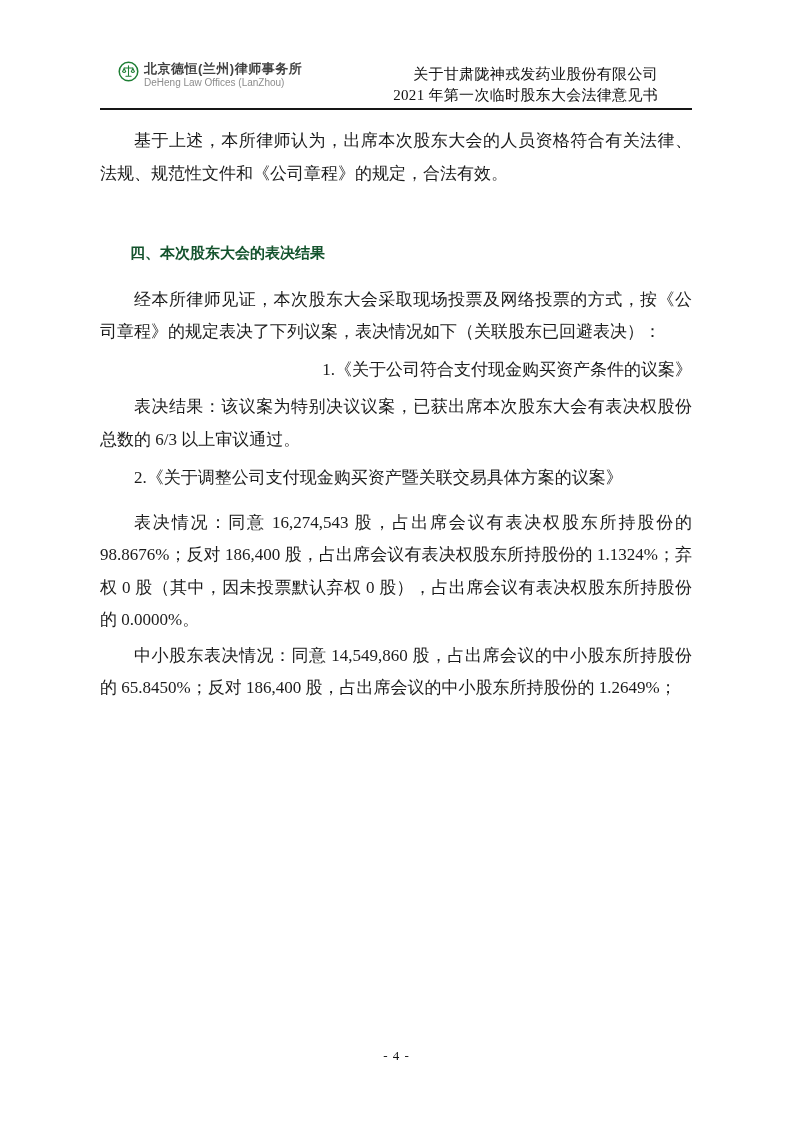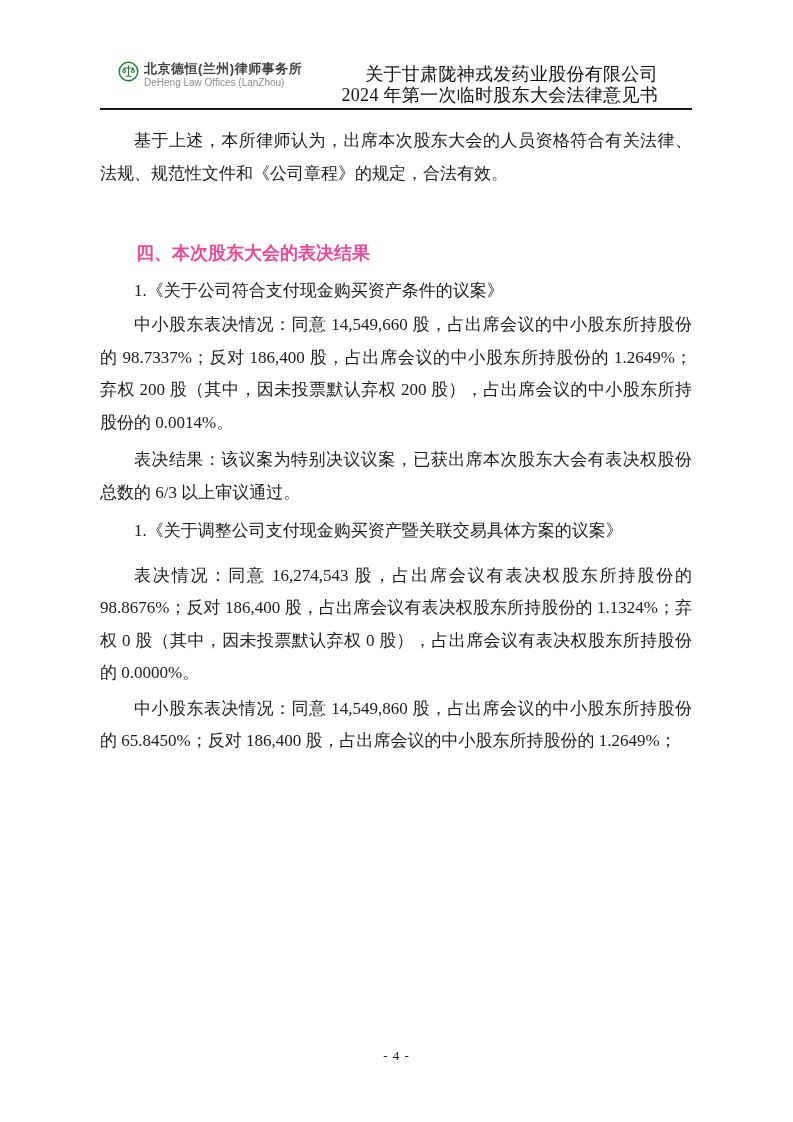--- a/index.html
+++ b/index.html
@@ -42,21 +42,21 @@
   .firm-en {
     font-size: 10px;
     font-weight: 500;
     color: #8c8c8c;
     line-height: 13px;
   }
   .doc-title {
     margin-right: 34px;
     margin-top: 4px;
     text-align: right;
-    font-size: 18px;
+    font-size: 15px;
     line-height: 21px;
     color: #111111;
     letter-spacing: 0.3px;
   }
   .rule {
     margin: 2px 101px 0 100px;
     border-top: 2.5px solid #161616;
   }
 
   
@@ -66,29 +66,29 @@
     line-height: 32.5px;
     color: #1b1b1b;
     font-family: Liberation Serif, serif;
   }
   .para {
     text-align: justify;
     text-indent: 2em;
   }
   .item { text-indent: 2em; }
   .heading {
-    font-size: 18px;
+    font-size: 15px;
     font-weight: 700;
     text-indent: 2em;
-    color: #ec4899;
+    color: #14532d;
   }
   .mt-p0 { margin-top: 15px; }
   .mt-h1 { margin-top: 47px; }
   .mt-p2 { margin-top: 14px; }
-  .mt-i1 { margin-top: 5px; }
+  .mt-i1 { margin-top: 5px; text-align: right; }
   .mt-p4 { margin-top: 12px; }
   .mt-p5 { margin-top: 2px; }
   .mt-p6 { margin-top: 5px; }
   .mt-i2 { margin-top: 6px; }
   .mt-i3 { margin-top: 9px; }
   .mt-p9 { margin-top: 12px; }
   .mt-p10 { margin-top: 3px; }
 
   
   .footer {
@@ -121,33 +121,33 @@
           </g>
         </svg>
       </span>
       <div class="firm-names">
         <div class="firm-cn">北京德恒(兰州)律师事务所</div>
         <div class="firm-en">DeHeng Law Offices (LanZhou)</div>
       </div>
     </div>
     <div class="doc-title">
       <div>关于甘肃陇神戎发药业股份有限公司</div>
-      <div>2024 年第一次临时股东大会法律意见书</div>
+      <div>2021 年第一次临时股东大会法律意见书</div>
     </div>
   </header>
 
   <div class="rule"></div>
 
   <main class="content">
     <p class="para mt-p0">基于上述，本所律师认为，出席本次股东大会的人员资格符合有关法律、法规、规范性文件和《公司章程》的规定，合法有效。</p>
     <h2 class="heading mt-h1">四、本次股东大会的表决结果</h2>
+    <p class="para mt-p2">经本所律师见证，本次股东大会采取现场投票及网络投票的方式，按《公司章程》的规定表决了下列议案，表决情况如下（关联股东已回避表决）：</p>
     <p class="item mt-i1">1.《关于公司符合支付现金购买资产条件的议案》</p>
-    <p class="para mt-p5">中小股东表决情况：同意 14,549,660 股，占出席会议的中小股东所持股份的 98.7337%；反对 186,400 股，占出席会议的中小股东所持股份的 1.2649%；弃权 200 股（其中，因未投票默认弃权 200 股），占出席会议的中小股东所持股份的 0.0014%。</p>
     <p class="para mt-p6">表决结果：该议案为特别决议议案，已获出席本次股东大会有表决权股份总数的 6/3 以上审议通过。</p>
-    <p class="item mt-i2">1.《关于调整公司支付现金购买资产暨关联交易具体方案的议案》</p>
+    <p class="item mt-i2">2.《关于调整公司支付现金购买资产暨关联交易具体方案的议案》</p>
     <p class="para mt-p9">表决情况：同意 16,274,543 股，占出席会议有表决权股东所持股份的 98.8676%；反对 186,400 股，占出席会议有表决权股东所持股份的 1.1324%；弃权 0 股（其中，因未投票默认弃权 0 股），占出席会议有表决权股东所持股份的 0.0000%。</p>
     <p class="para mt-p10">中小股东表决情况：同意 14,549,860 股，占出席会议的中小股东所持股份的 65.8450%；反对 186,400 股，占出席会议的中小股东所持股份的 1.2649%；</p>
   </main>
 
   <footer class="footer">
     <span>- 4 -</span>
   </footer>
 
 </div>
 

